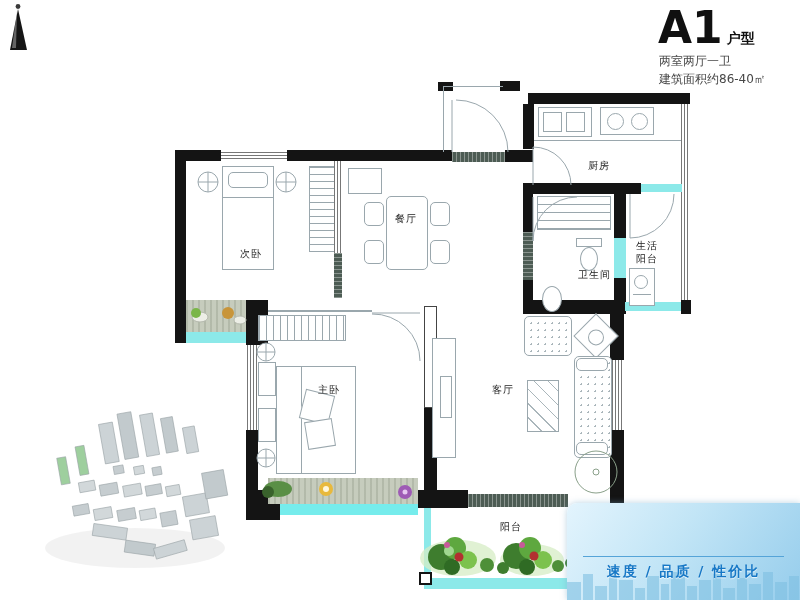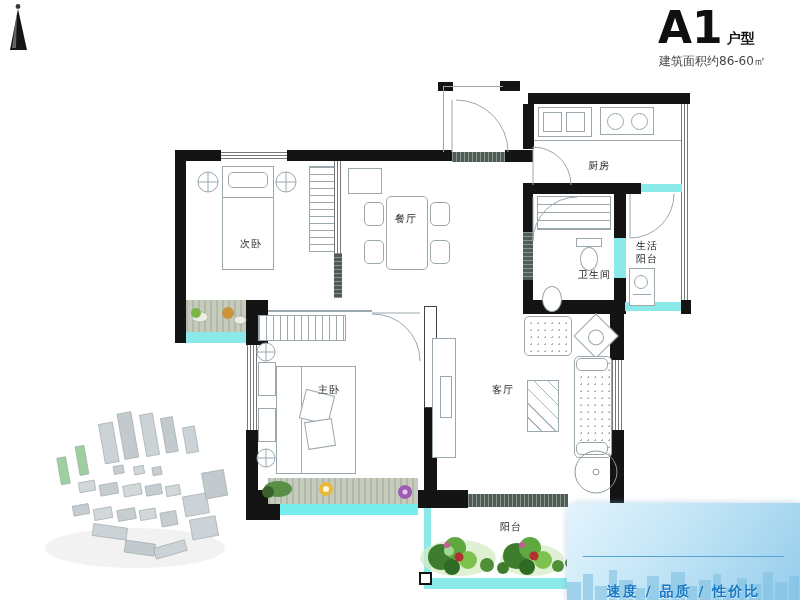--- a/index.html
+++ b/index.html
@@ -34,40 +34,41 @@
   .specs{position:absolute;left:659px;top:52px;font-size:12px;line-height:18px;color:#474747;font-weight:500;}
   
   .logo-panel{position:absolute;left:567px;top:503px;width:233px;height:97px;
       border-top-left-radius:10px;overflow:hidden;
       background:linear-gradient(125deg,#e3f4fd 0%,#c2e5f6 45%,#96cdec 100%);
       box-shadow:0 0 6px rgba(120,170,200,.5);}
   .brand{position:absolute;left:0;top:9px;width:100%;text-align:center;font-size:29px;font-weight:700;
       color:#1778c6;letter-spacing:3px;text-shadow:0 1px 2px rgba(255,255,255,.85);}
   .brand-divider{position:absolute;left:16px;top:53px;width:201px;height:1px;background:#55a4d8;}
   .tagline{position:absolute;left:0;top:60px;width:100%;text-align:center;font-size:14px;font-weight:700;
-      color:#1778c6;letter-spacing:2px;text-shadow:0 1px 1px rgba(255,255,255,.8);margin-top:20px;}
+      color:#1778c6;letter-spacing:2px;text-shadow:0 1px 1px rgba(255,255,255,.8);}
   svg{display:block;}
 </style>
 </head>
 <body>
 
 <div class="stage">
 
   <svg class="abs" style="left:5px;top:2px" width="30" height="54" viewBox="0 0 30 54">
     <polygon points="13,7 5,48 22,48" fill="#151515"></polygon>
     <polygon points="12,9 7,46 11,46" fill="#9a9a9a" opacity="0.6"></polygon>
     <circle cx="13" cy="4.5" r="2.4" fill="#3a3a3a"></circle>
   </svg>
 
   <div class="abs" style="left:658px;top:6px;display:flex;align-items:baseline;">
     <span class="plan-code">A1</span>
     <span class="plan-suffix">户型</span>
   </div>
   <div class="specs">
-    <div>建筑面积约86-60㎡</div>
+    <div>两室两厅一卫</div>
+    <div>建筑面积约86-40㎡</div>
   </div>
 
   <div class="w" style="left:175px;top:150px;width:46px;height:11px"></div>
   <div class="wwinh" style="left:221px;top:152px;width:66px;height:7px"></div>
   <div class="w" style="left:287px;top:150px;width:165px;height:11px"></div>
 
   <div class="tx" style="left:452px;top:152px;width:53px;height:10px"></div>
   <div class="w" style="left:505px;top:150px;width:28px;height:12px"></div>
   <div class="w" style="left:438px;top:82px;width:15px;height:9px"></div>
   <div class="w" style="left:500px;top:81px;width:20px;height:10px"></div>
@@ -235,21 +236,21 @@
       <circle cx="527" cy="567" r="8" fill="#2f6b24"></circle>
       <circle cx="534" cy="556" r="4.5" fill="#b23030"></circle>
       <circle cx="522" cy="545" r="3" fill="#c75a9a"></circle>
       <circle cx="487" cy="565" r="7" fill="#4e8f38"></circle>
       <circle cx="503" cy="568" r="6" fill="#3e7d2e"></circle>
       <circle cx="558" cy="566" r="6" fill="#4e8f38"></circle>
       <circle cx="570" cy="563" r="5" fill="#3e7d2e"></circle>
     </g>
   </svg>
 
-  <div class="room-label" style="left:240px;top:237px">次卧</div>
+  <div class="room-label" style="left:240px;top:247px">次卧</div>
   <div class="room-label" style="left:395px;top:212px">餐厅</div>
   <div class="room-label" style="left:588px;top:159px">厨房</div>
   <div class="room-label" style="left:578px;top:268px">卫生间</div>
   <div class="room-label" style="left:636px;top:239px;text-align:center">
     <div>生活</div>
     <div>阳台</div>
   </div>
   <div class="room-label" style="left:318px;top:383px">主卧</div>
   <div class="room-label" style="left:492px;top:383px">客厅</div>
   <div class="room-label" style="left:500px;top:520px">阳台</div>

